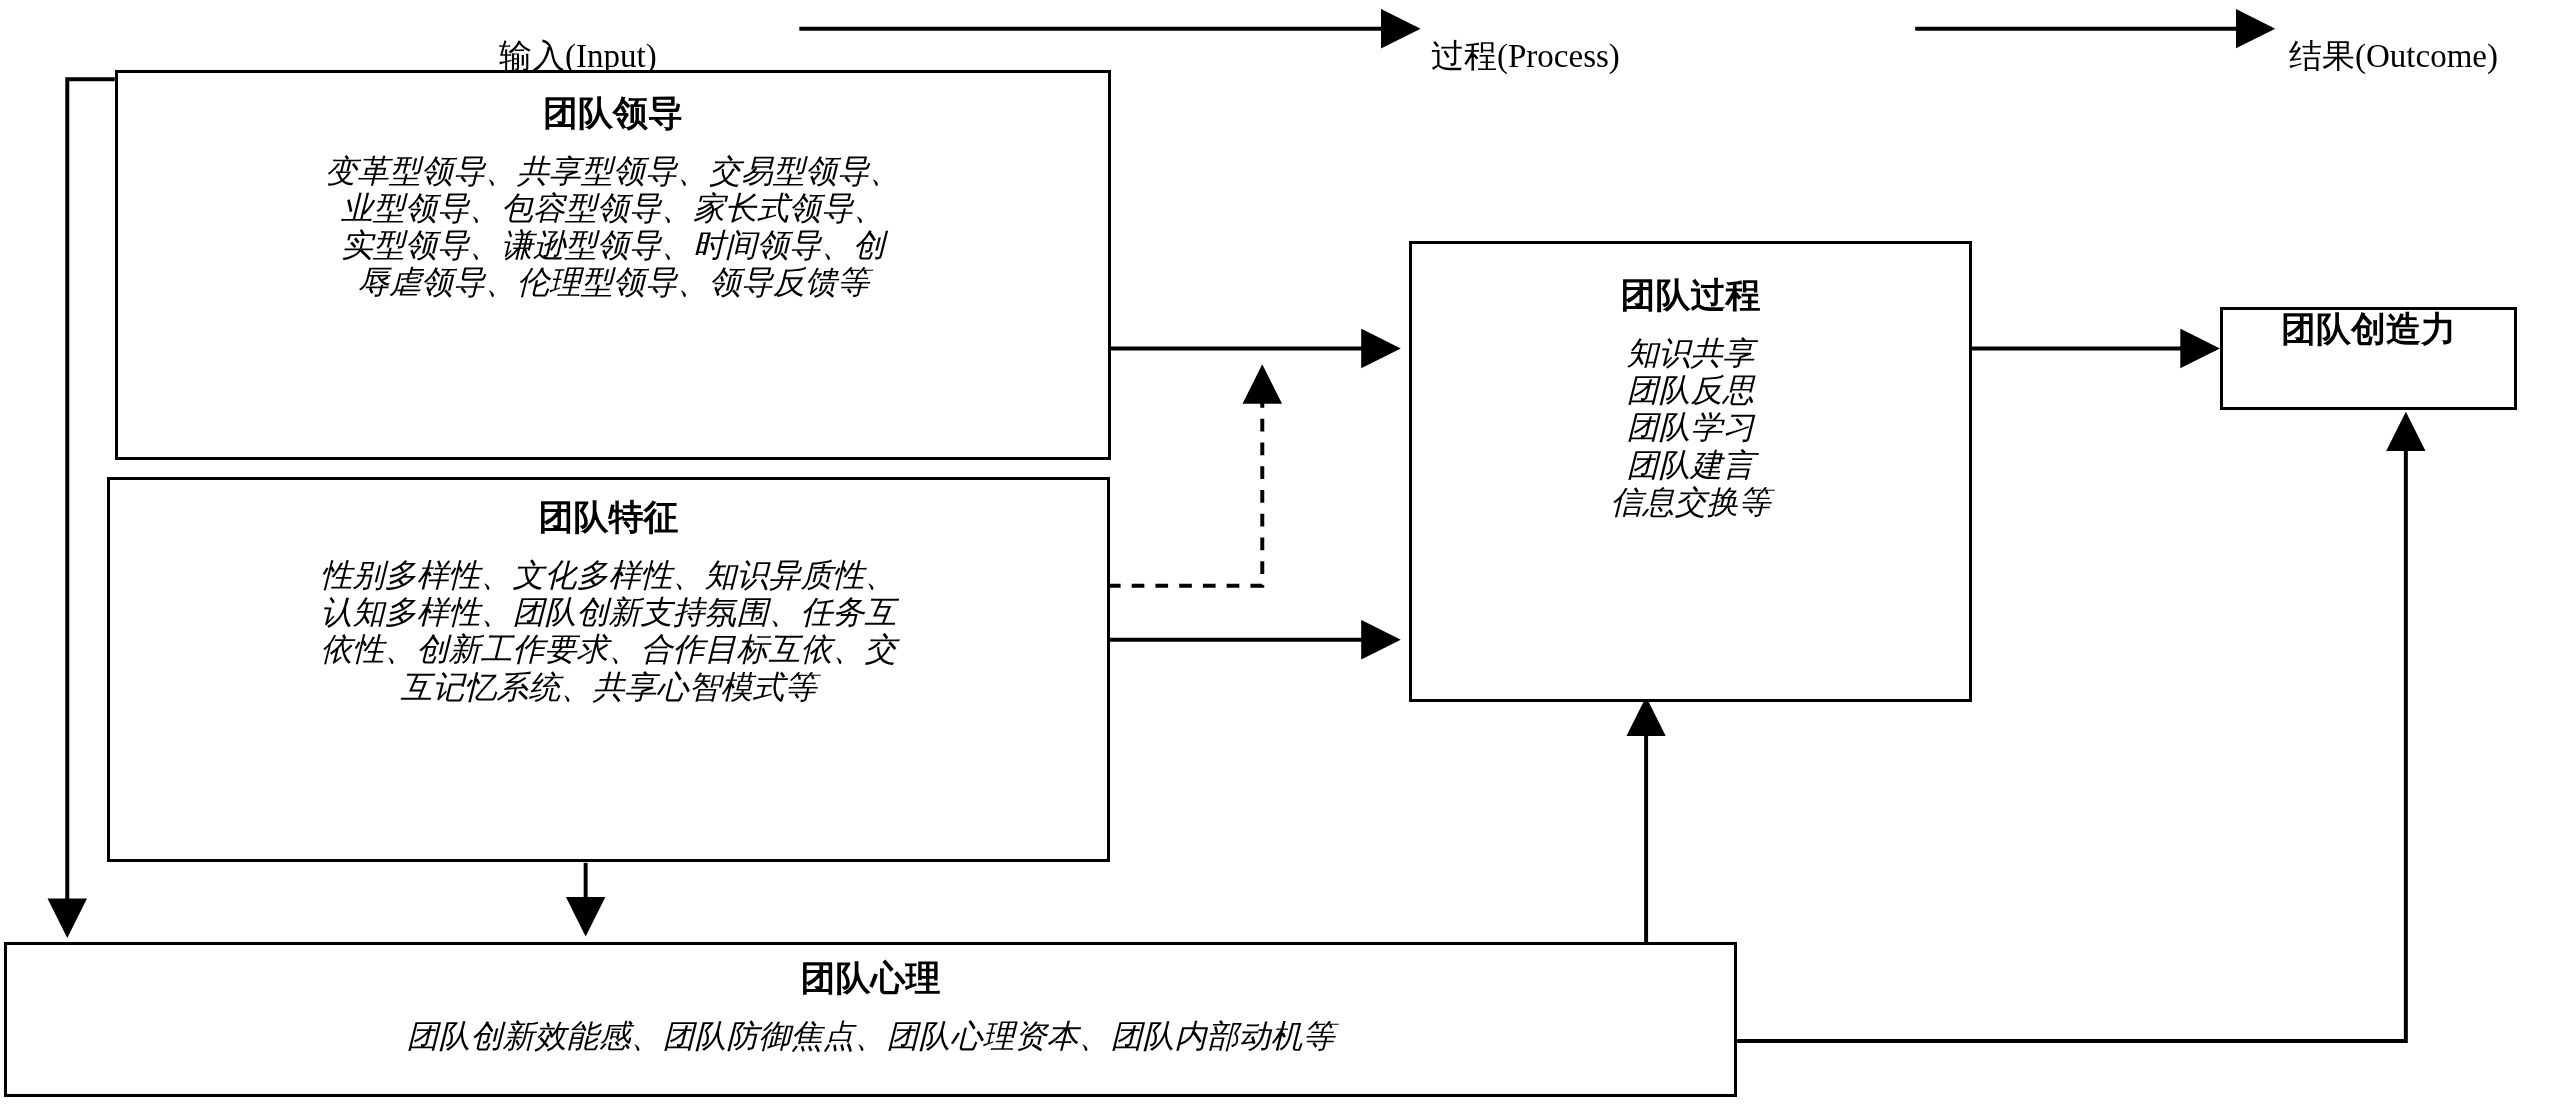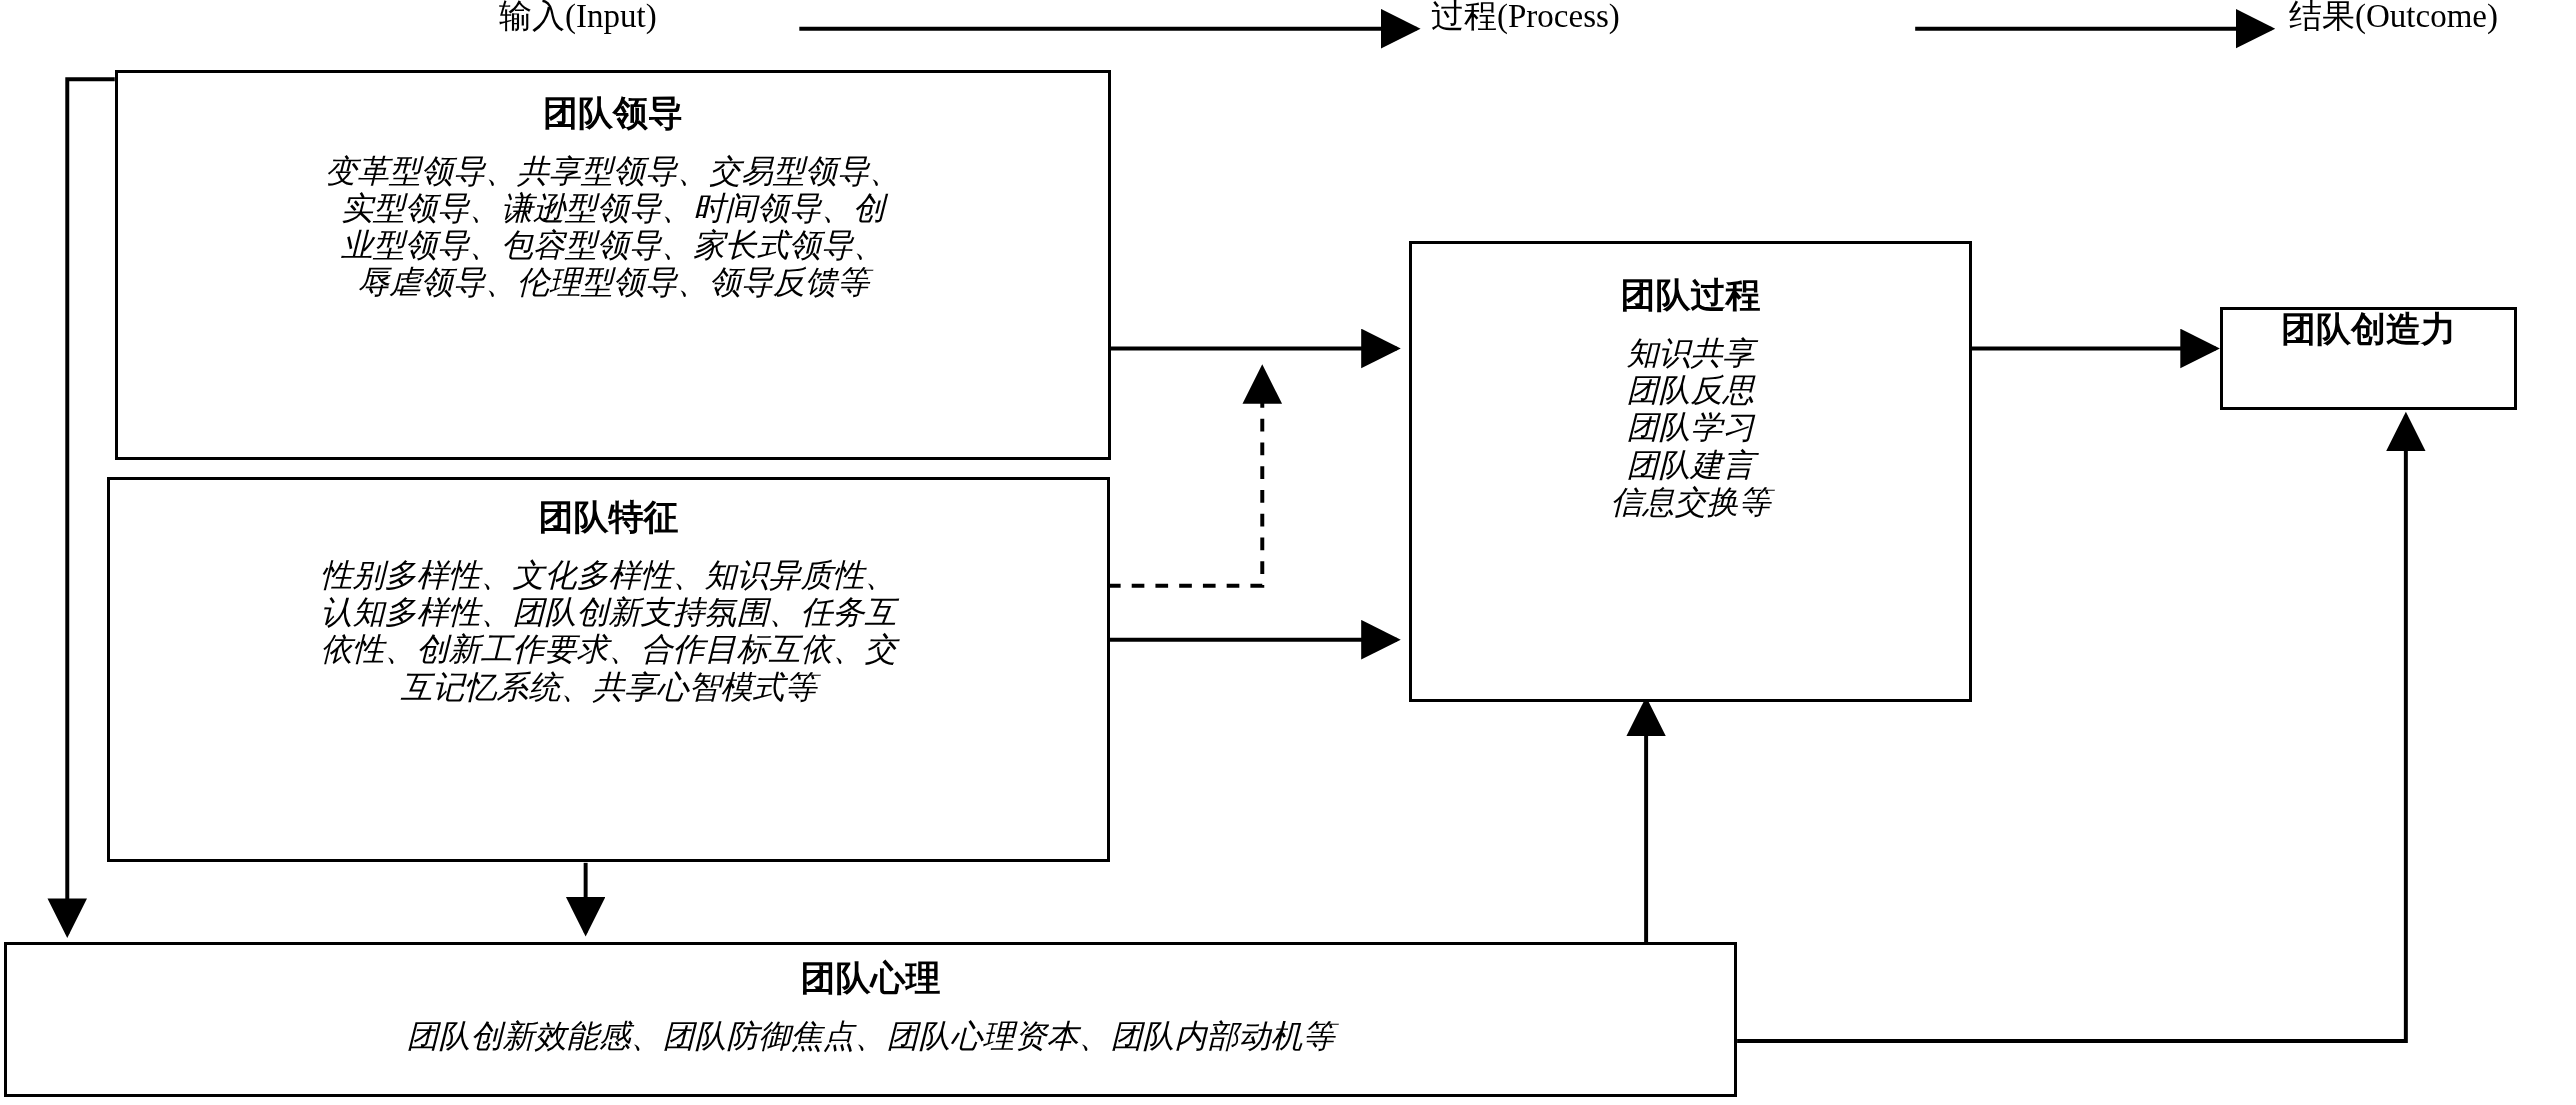--- a/index.html
+++ b/index.html
@@ -17,20 +17,21 @@
     height: 1106px;
     background: #ffffff;
     overflow: hidden;
   }
   .hdr {
     position: absolute;
     font-size: 33px;
     font-weight: 400;
     white-space: nowrap;
     line-height: 1;
+    margin-top: 40px;
   }
   .box {
     position: absolute;
     border: 3.2px solid #000000;
     background: #ffffff;
     box-sizing: border-box;
     display: flex;
     flex-direction: column;
     align-items: center;
     justify-content: flex-start;
@@ -92,22 +93,22 @@
 
     <line x1="2080" y1="1190" x2="2080" y2="885" stroke="#000" stroke-width="5" marker-end="url(#ah)"></line>
 
     <path d="M2195,1315 L3040,1315 L3040,525" stroke="#000" stroke-width="5" fill="none" marker-end="url(#ah)"></path>
   </svg>
 
   <div class="box" style="left:115px; top:70px; width:996px; height:390px; padding-top:20.6px;">
     <div class="box-title">团队领导</div>
     <div class="box-body">
       <span class="ln">变革型领导、共享型领导、交易型领导、</span>
+      <span class="ln">业型领导、包容型领导、家长式领导、</span>
       <span class="ln">实型领导、谦逊型领导、时间领导、创</span>
-      <span class="ln">业型领导、包容型领导、家长式领导、</span>
       <span class="ln">辱虐领导、伦理型领导、领导反馈等</span>
     </div>
   </div>
 
   <div class="box" style="left:107px; top:477px; width:1003px; height:385px; padding-top:18px;">
     <div class="box-title">团队特征</div>
     <div class="box-body">
       <span class="ln">性别多样性、文化多样性、知识异质性、</span>
       <span class="ln">认知多样性、团队创新支持氛围、任务互</span>
       <span class="ln">依性、创新工作要求、合作目标互依、交</span>

